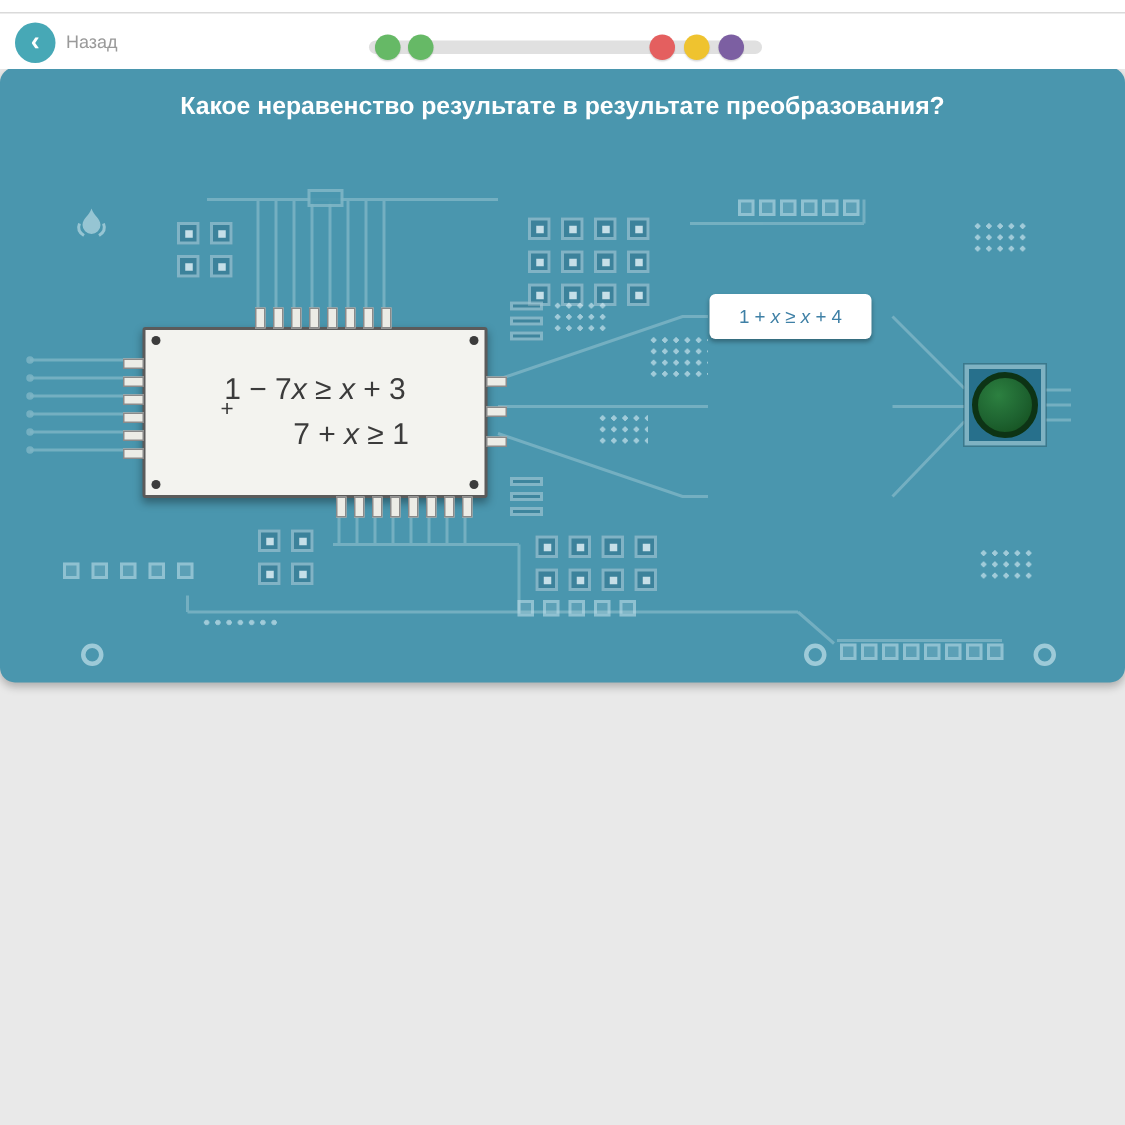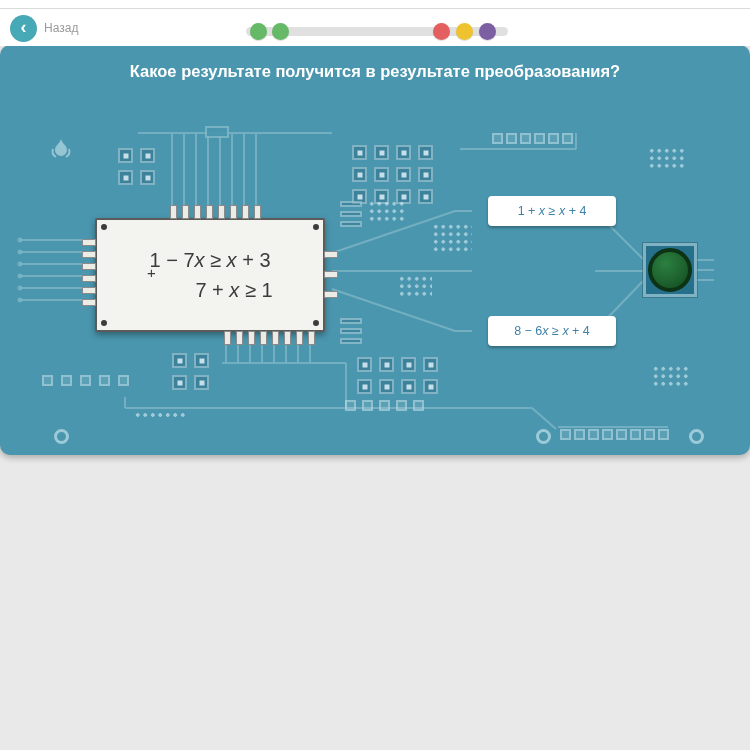--- a/index.html
+++ b/index.html
@@ -71,21 +71,21 @@
   .pin.pl { width:14px; height:7px; left:-15px; }
   .screw { position:absolute; width:6px; height:6px; border-radius:50%; background:#3c3c3c; }
   .screw.tl{ left:4px; top:4px; } .screw.tr{ right:4px; top:4px; }
   .screw.bl{ left:4px; bottom:4px; } .screw.br{ right:4px; bottom:4px; }
   .m1, .m2 { position:absolute; left:0; right:0; text-align:center; font-size:20px; color:var(--card_text,#3b3b3b); }
   .m1 { top:29px; } .m2 { top:59px;padding-left:48px; }
   .mplus { position:absolute; left:50px; top:44px; font-size:15px; color:var(--card_text,#3b3b3b); }
   .m1 i, .m2 i, .option i { font-style:italic; }
   
   .option {
-    position:absolute; left:488px; width:128px; height:30px; line-height:30px;
+    position:absolute; left:473px; width:108px; height:30px; line-height:30px;
     background:var(--option_bg,#fff); border-radius:4px; text-align:center;
     color:var(--option_text,#3f80a6); font-size:12.5px;
     box-shadow:0 2px 3px rgba(0,0,0,.3); cursor:pointer; z-index:3;
   }
   .opt1{ top:151px; } .opt2{ top:211px; } .opt3{ top:271px; }
   
   .slot {
     position:absolute; left:643px; top:198px; width:54px; height:54px; box-sizing:border-box;
     background:var(--slot_bg,#27708c); border:3px solid var(--slot_border,#7fb2c2);
     box-shadow:0 0 0 1px rgba(0,0,0,.2); z-index:3; cursor:pointer;
@@ -107,21 +107,21 @@
   </div>
   <div class="pbar"></div>
   <span class="dot d-g1"></span>
   <span class="dot d-g2"></span>
   <span class="dot d-r"></span>
   <span class="dot d-y"></span>
   <span class="dot d-p"></span>
 </div>
 
 <div class="board">
-  <div class="title">Какое результате получится в результате преобразования?</div>
+  <div class="title">Какое неравенство результате в результате преобразования?</div>
 
   <svg class="wires" viewBox="0 0 750 410">
     <g stroke="#7fb6c6" stroke-width="2" fill="none" opacity="0.8">
 
       <path d="M20 195 H95"></path>
         <path d="M20 207 H95"></path>
         <path d="M20 219 H95"></path>
       <path d="M20 231 H95"></path>
         <path d="M20 243 H95"></path>
         <path d="M20 255 H95"></path>
@@ -302,18 +302,17 @@
     <span class="screw tl"></span>
     <span class="screw tr"></span>
     <span class="screw bl"></span>
     <span class="screw br"></span>
     <div class="m1">1 − 7<i>x</i> ≥ <i>x</i> + 3</div>
     <div class="mplus">+</div>
     <div class="m2">7 + <i>x</i> ≥ 1</div>
   </div>
 
   <div class="option opt1">1 + <i>x</i> ≥ <i>x</i> + 4</div>
-  <div class="option opt3">8 − 6<i>x</i> ≥ <i>x</i> + 4</div>
 
   <div class="slot">
     <div class="slot-circle"></div>
   </div>
 </div>
 
 </body></html>

